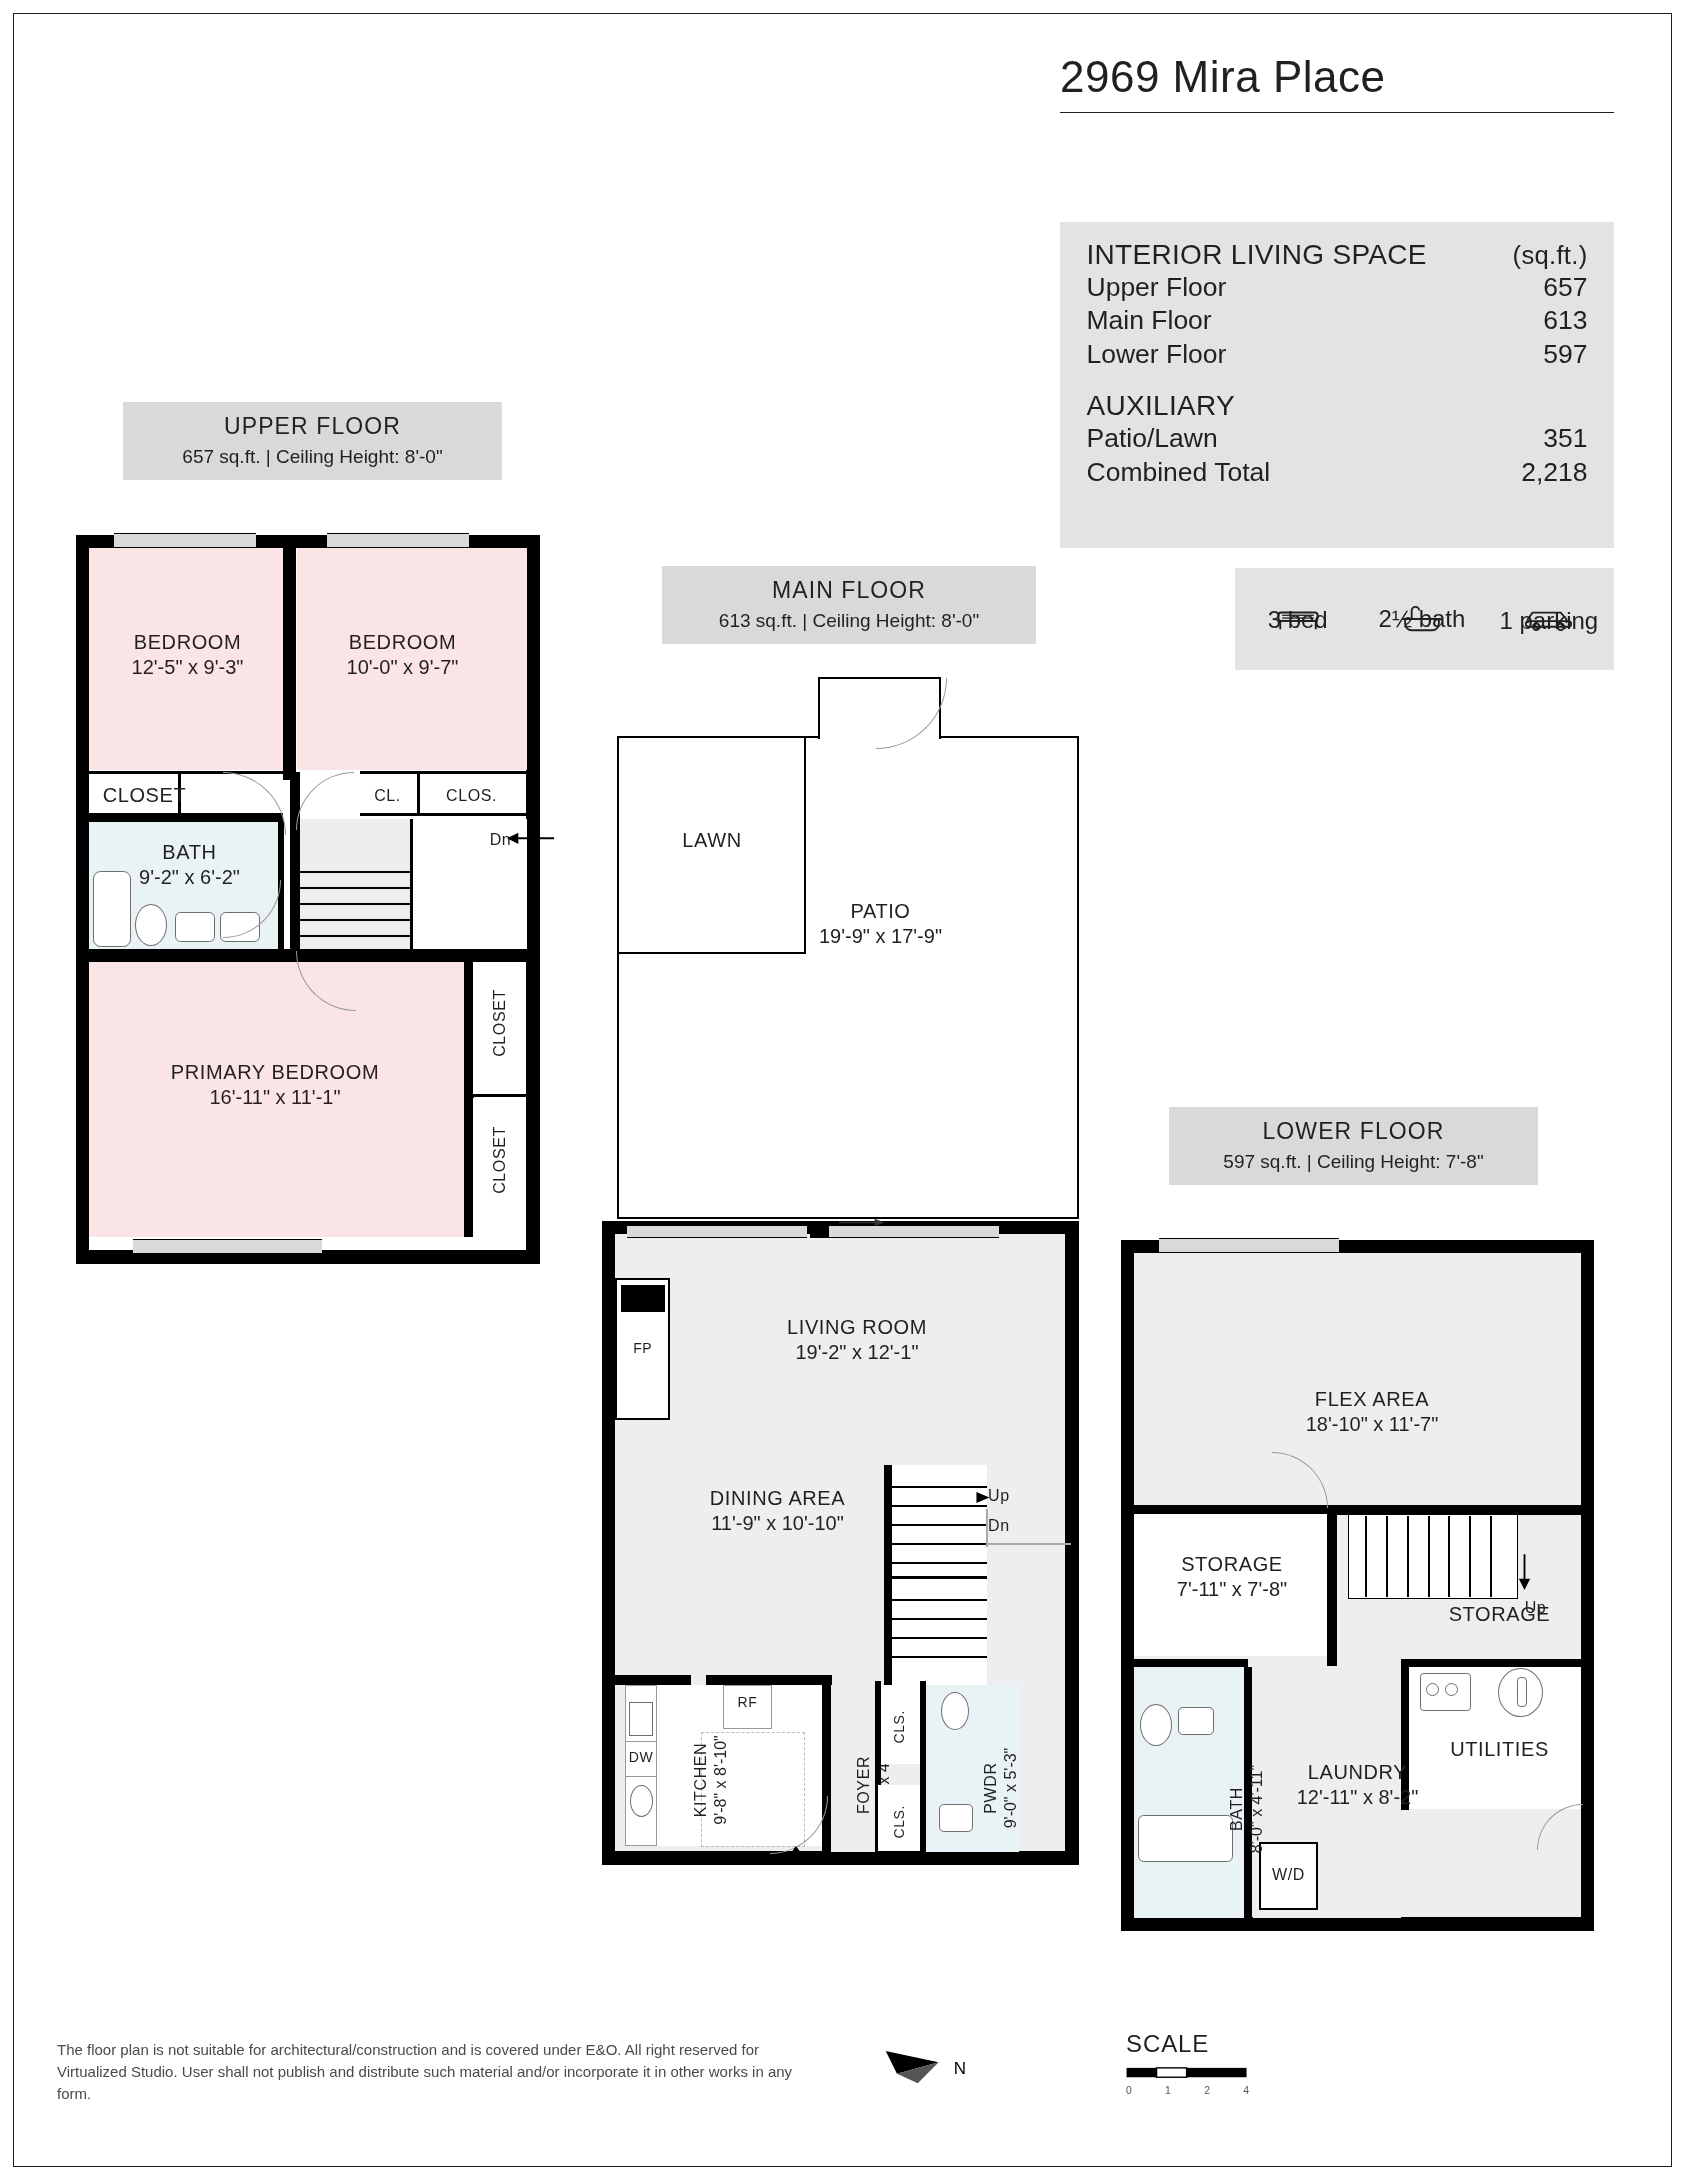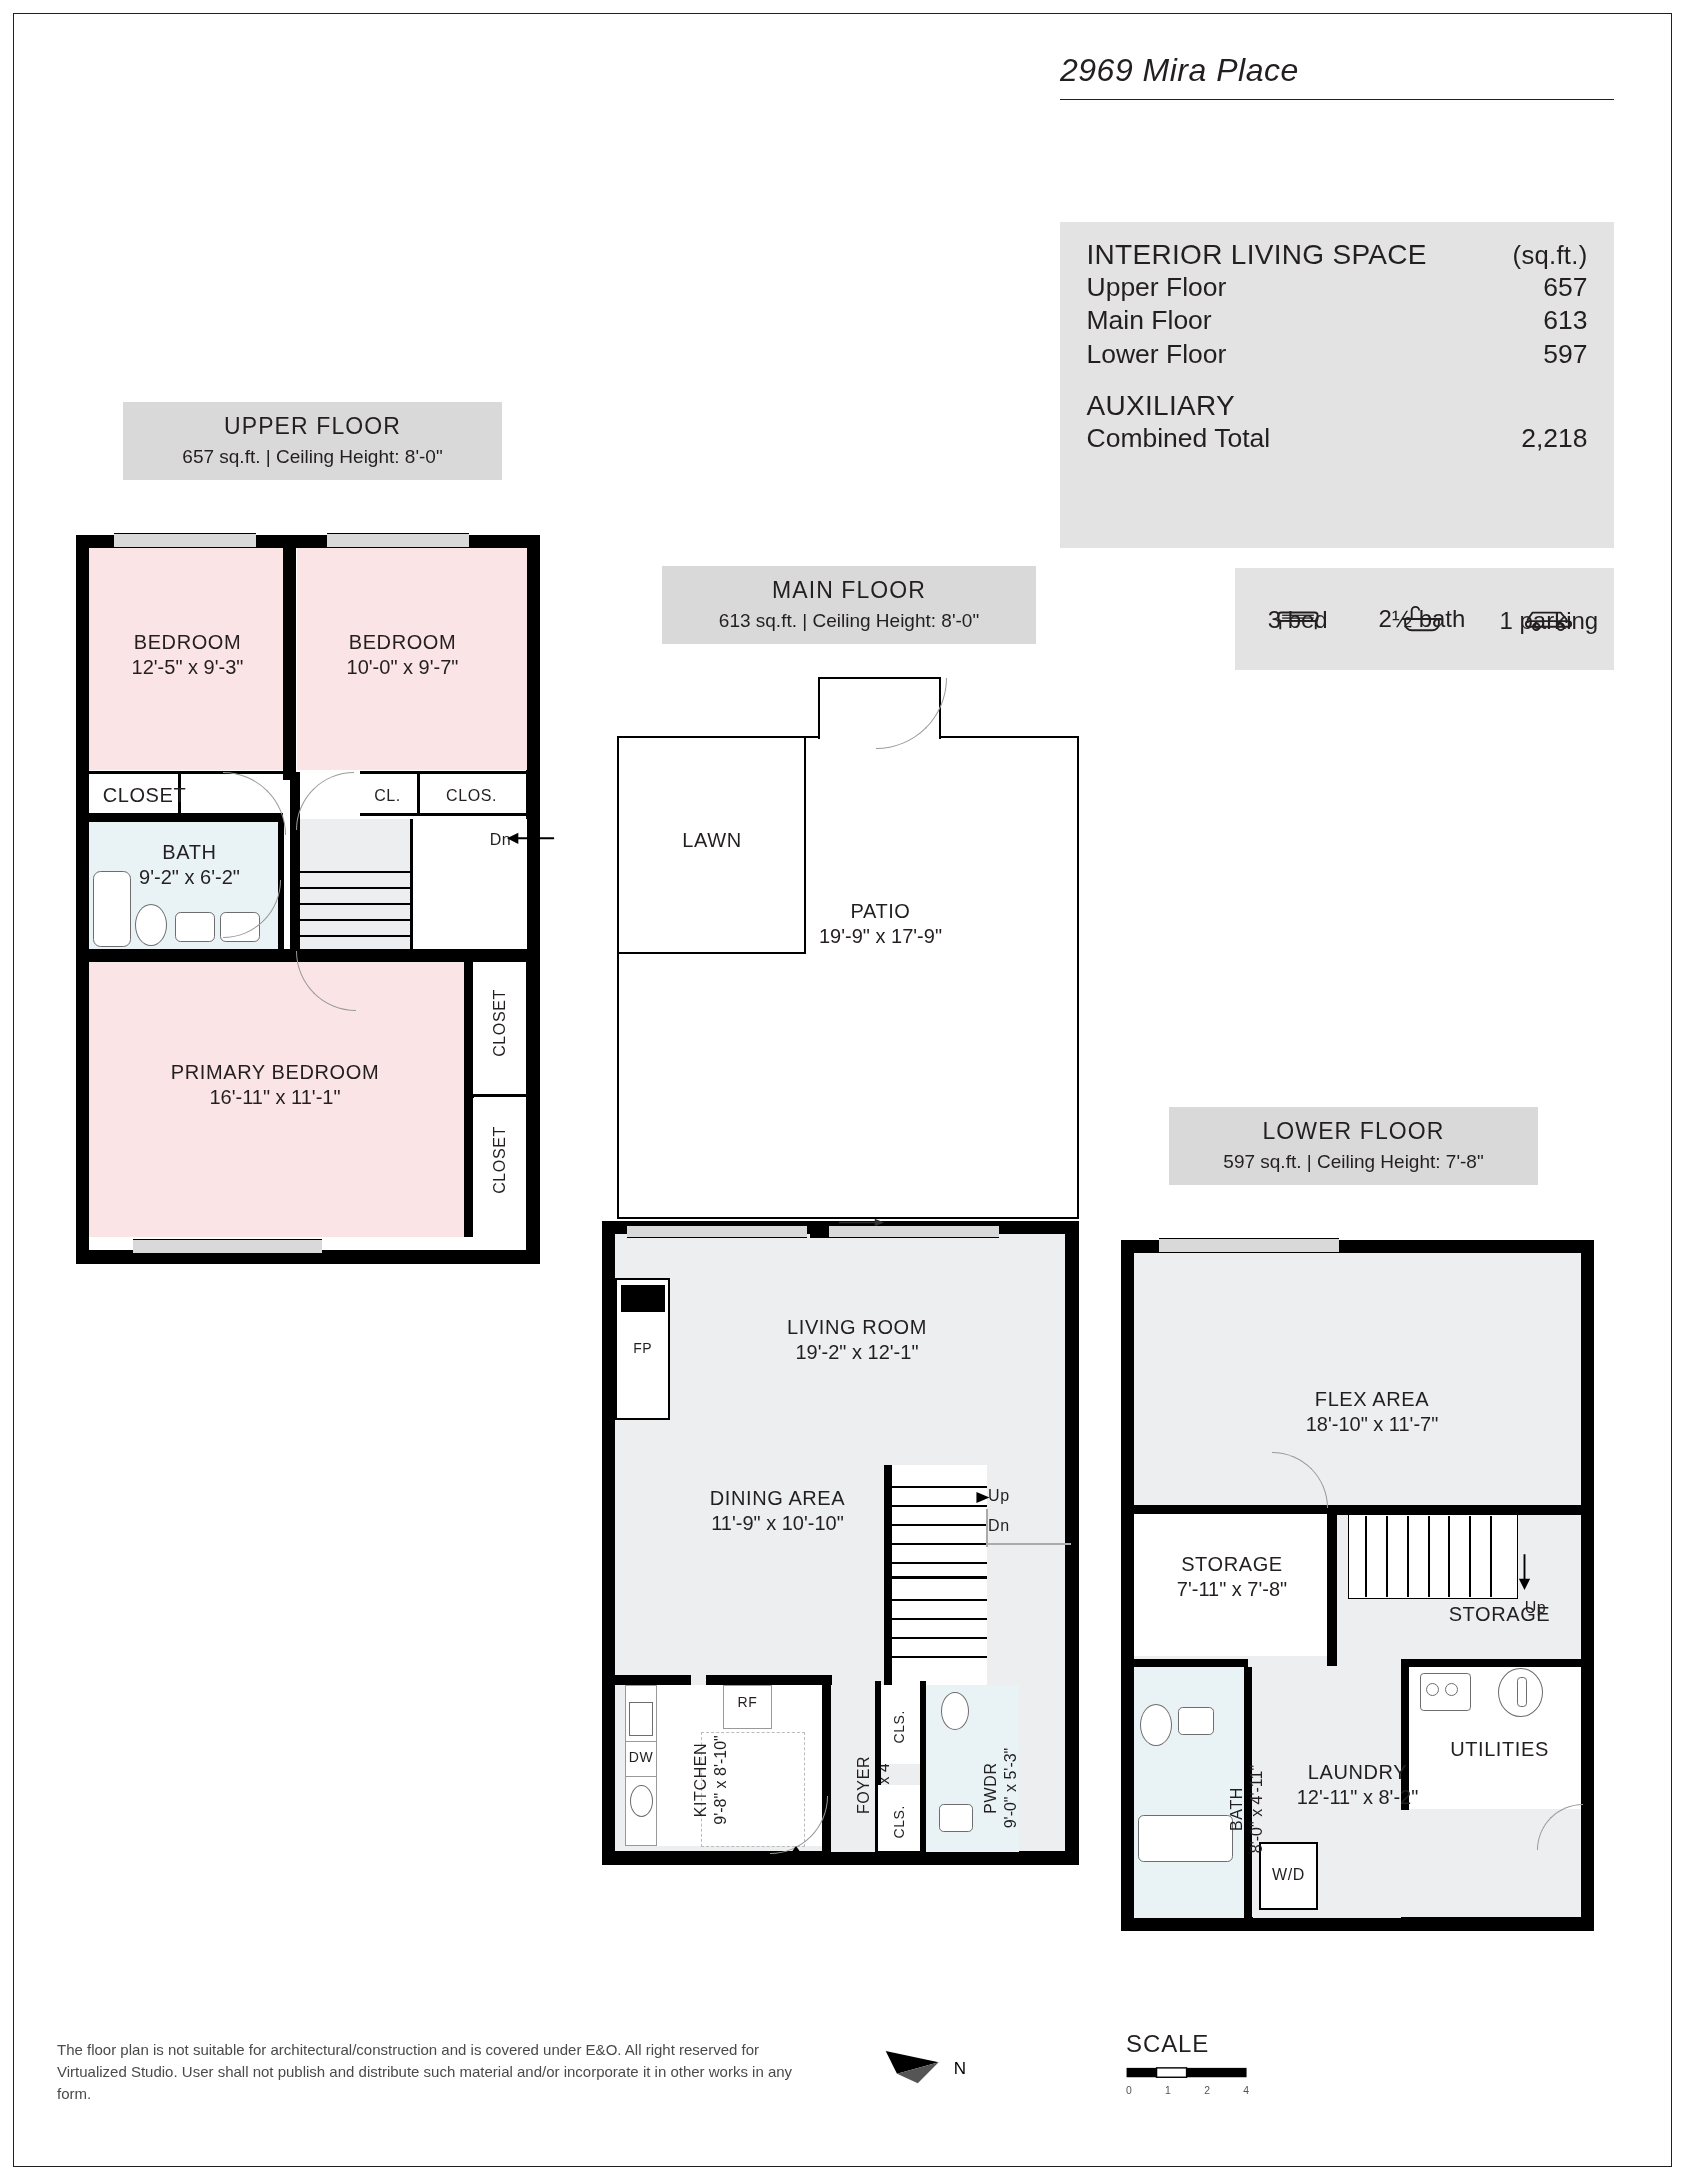--- a/index.html
+++ b/index.html
@@ -13,21 +13,21 @@
   }
   .page-border{
     position:absolute; left:13.2px; top:13.2px; right:13.2px; bottom:13.2px;
     border:1.9px solid #231f20;
     box-sizing:border-box;
   }
   .abs{ position:absolute; }
 
   
   #title-block{ left:1060px; top:52px; width:554px; }
-  #title-line1{ font-size:32px; letter-spacing:0.5px; color:#231f20;font-style:italic; }
+  #title-line1{ font-size:44px; letter-spacing:0.5px; color:#231f20; }
   #title-line2{ font-size:44px; letter-spacing:0.5px; color:#231f20; margin-top:-3.8px;}
   #title-rule{ margin-top:9.5px; border-top:1.9px solid #231f20; width:554px;}
 
   
   #stats-panel{
     left:1060px; top:222px; width:554px; height:326px;
     background:#e3e3e3;
     box-sizing:border-box;
     padding:17px 26.5px 11.4px 26.5px;
   }
@@ -123,20 +123,24 @@
     <span>Main Floor</span>
     <span>613</span>
   </div>
   <div class="stat-row">
     <span>Lower Floor</span>
     <span>597</span>
   </div>
   <div class="stats-gap"></div>
   <div class="stats-head">
     <span class="h">AUXILIARY</span>
+  </div>
+  <div class="stat-row">
+    <span>Patio/Lawn</span>
+    <span>351</span>
   </div>
   <div class="stat-row">
     <span>Combined Total</span>
     <span>2,218</span>
   </div>
 </div>
 
 <div class="abs" id="feature-bar">
   <div class="feature">
     <span>

